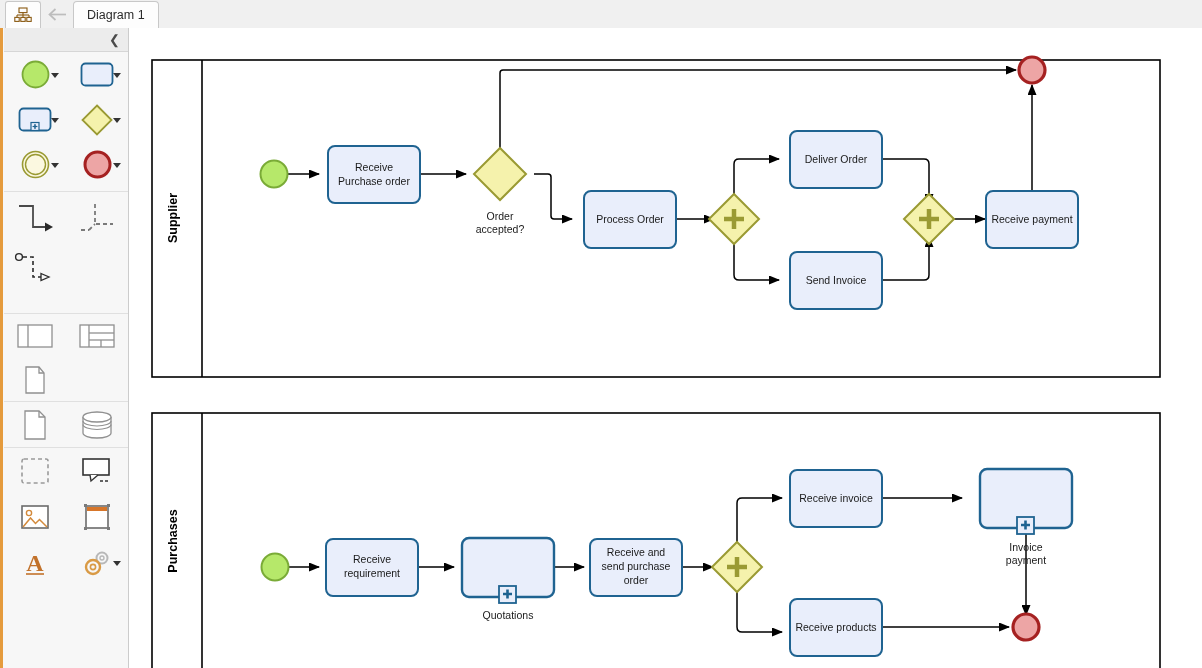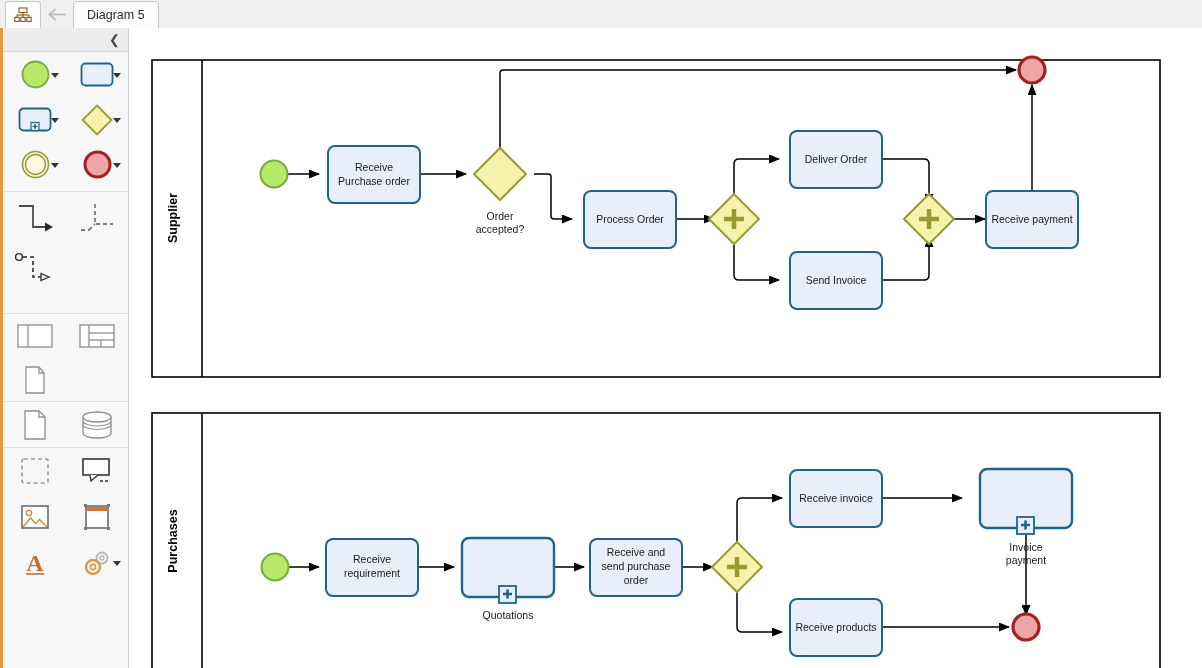--- a/index.html
+++ b/index.html
@@ -109,21 +109,21 @@
         <rect x="12.8" y="10.4" width="4.4" height="4" fill="none" stroke="#8a5a12" stroke-width="1.1"></rect>
       </svg>
     </div>
     <div class="tb-back">
       <svg width="19" height="13" viewBox="0 0 19 13">
         <path d="M7.5 1 L1.5 6.5 L7.5 12" fill="none" stroke="#bdbdbd" stroke-width="1.7"></path>
         <line x1="1.8" y1="6.5" x2="18" y2="6.5" stroke="#bdbdbd" stroke-width="1.7"></line>
       </svg>
     </div>
     <div class="tb-tab">
-      <span>Diagram 5</span>
+      <span>Diagram 1</span>
     </div>
   </div>
 
   <div class="palette">
     <div class="palette-edge"></div>
 
     <div class="palette-head">
       <span class="collapse-chevron">❮</span>
     </div>
 

